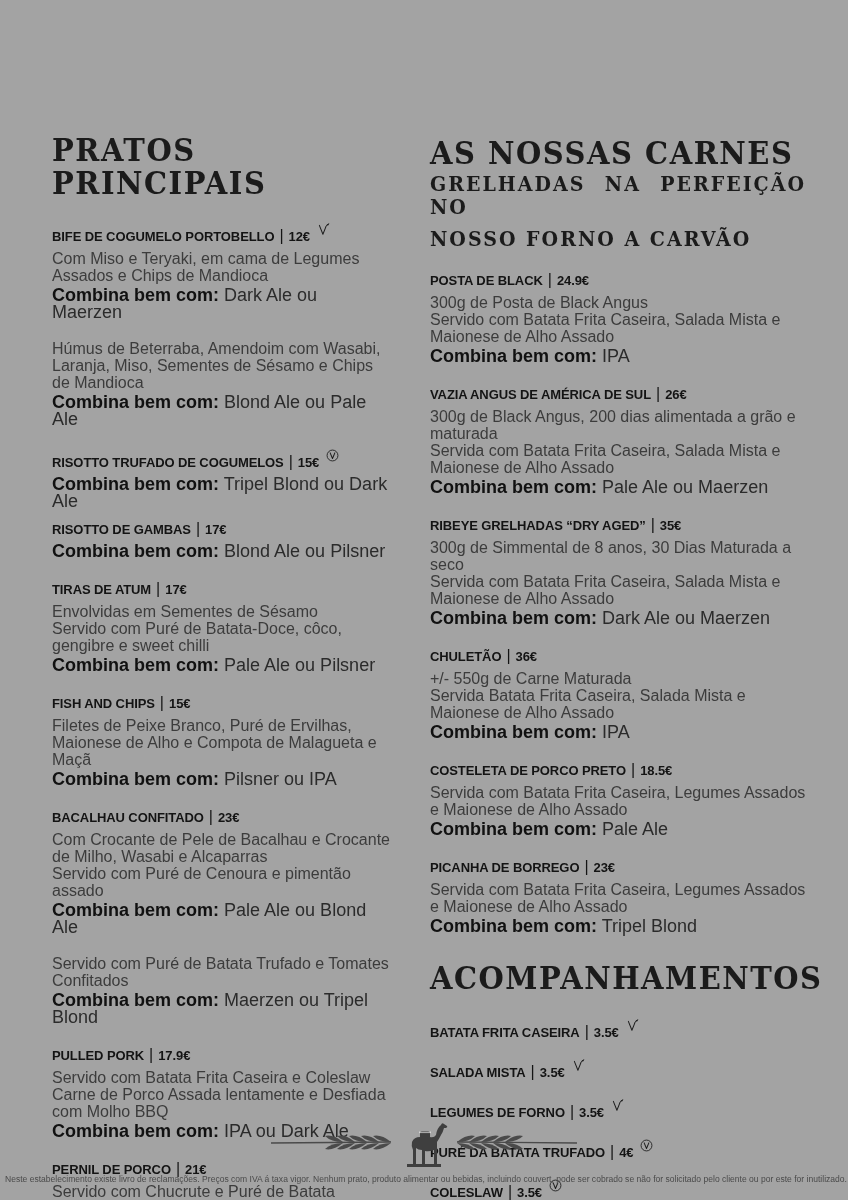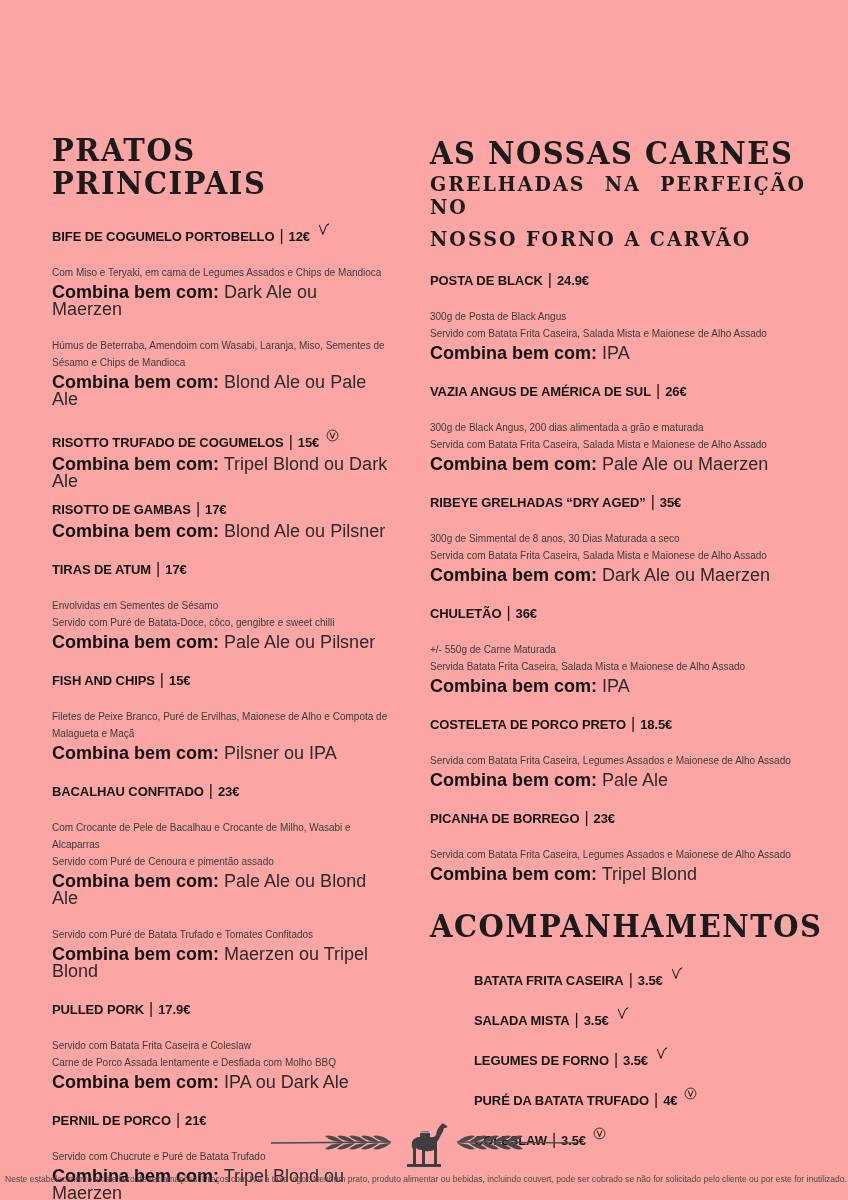--- a/index.html
+++ b/index.html
@@ -1,17 +1,17 @@
 <!DOCTYPE html>
 <html><head>
 <meta charset="utf-8">
 <style>
   html,body{margin:0;padding:0;background:#ffffff;}
   .page{
-    position:relative;width:848px;height:1200px;background:#fca5a5;overflow:hidden;
+    position:relative;width:848px;height:1200px;background:#a3a3a3;overflow:hidden;
     font-family:"Liberation Sans",sans-serif;color:#222;
   }
   .columns{position:absolute;top:140px;left:52px;display:flex;gap:38px;}
   .col-left{width:340px;}
   .col-right{width:376px;}
 
   
   .display{
     font-family:"DejaVu Serif",serif;font-weight:700;color:#1b1b1b;
     letter-spacing:1.5px;line-height:1.05;
@@ -23,30 +23,30 @@
   .sides-title{margin-top:30px !important;}
 
   
   .item{margin-top:19px;}
   .item:first-child{margin-top:0;}
   .item.tight{margin-top:9px;}
   .title-row{line-height:20px;}
   .iname,.price{font-weight:700;font-size:13px;color:#141414;letter-spacing:-0.1px;}
   .iname{white-space:pre-line;}
   .bar{font-weight:400;color:#141414;font-size:16px;padding:0 5px;}
-  .desc{font-size:10px;color:#3c3c3c;line-height:17px;margin-top:17px;}
+  .desc{font-size:16px;color:#3c3c3c;line-height:17px;margin-top:3px;}
   .pair{font-size:18px;line-height:17px;margin-top:3px;}
   .pair-label{font-weight:700;color:#111;}
   .pair-value{color:#2b2b2b;}
 
   .diet{display:inline-block;margin-left:7px;vertical-align:5px;}
   .diet svg{width:13px;height:13px;display:inline-block;}
 
   
-  .side{font-size:16.5px;font-weight:700;color:#141414;line-height:20px;margin-top:13px;margin-left:44px;}
+  .side{font-size:16.5px;font-weight:700;color:#141414;line-height:20px;margin-top:13px;}
   .side:first-child{margin-top:4px;}
 
   
   .ornament{position:absolute;top:1116px;left:50%;transform:translateX(-50%);}
   .footer{
     position:absolute;top:1174px;left:5px;width:900px;
     font-size:9.2px;color:#4a4a4a;white-space:nowrap;
     transform:scaleX(0.93);transform-origin:0 0;
   }
 </style>

